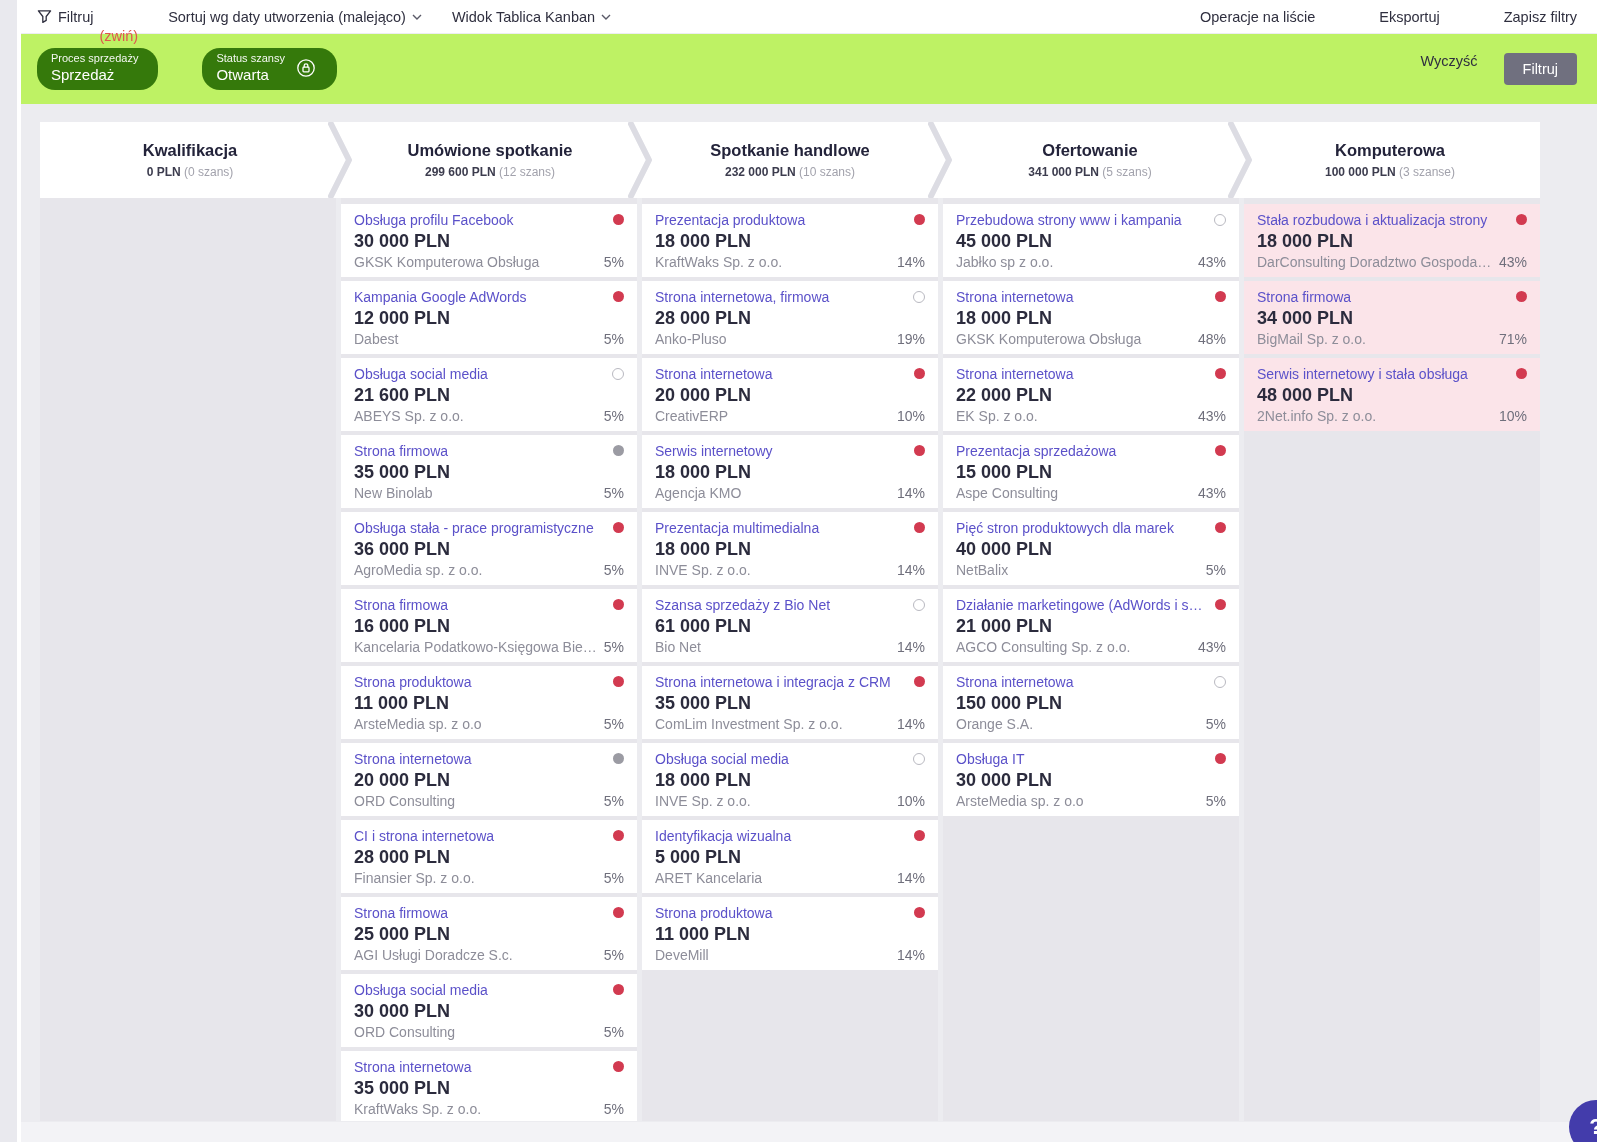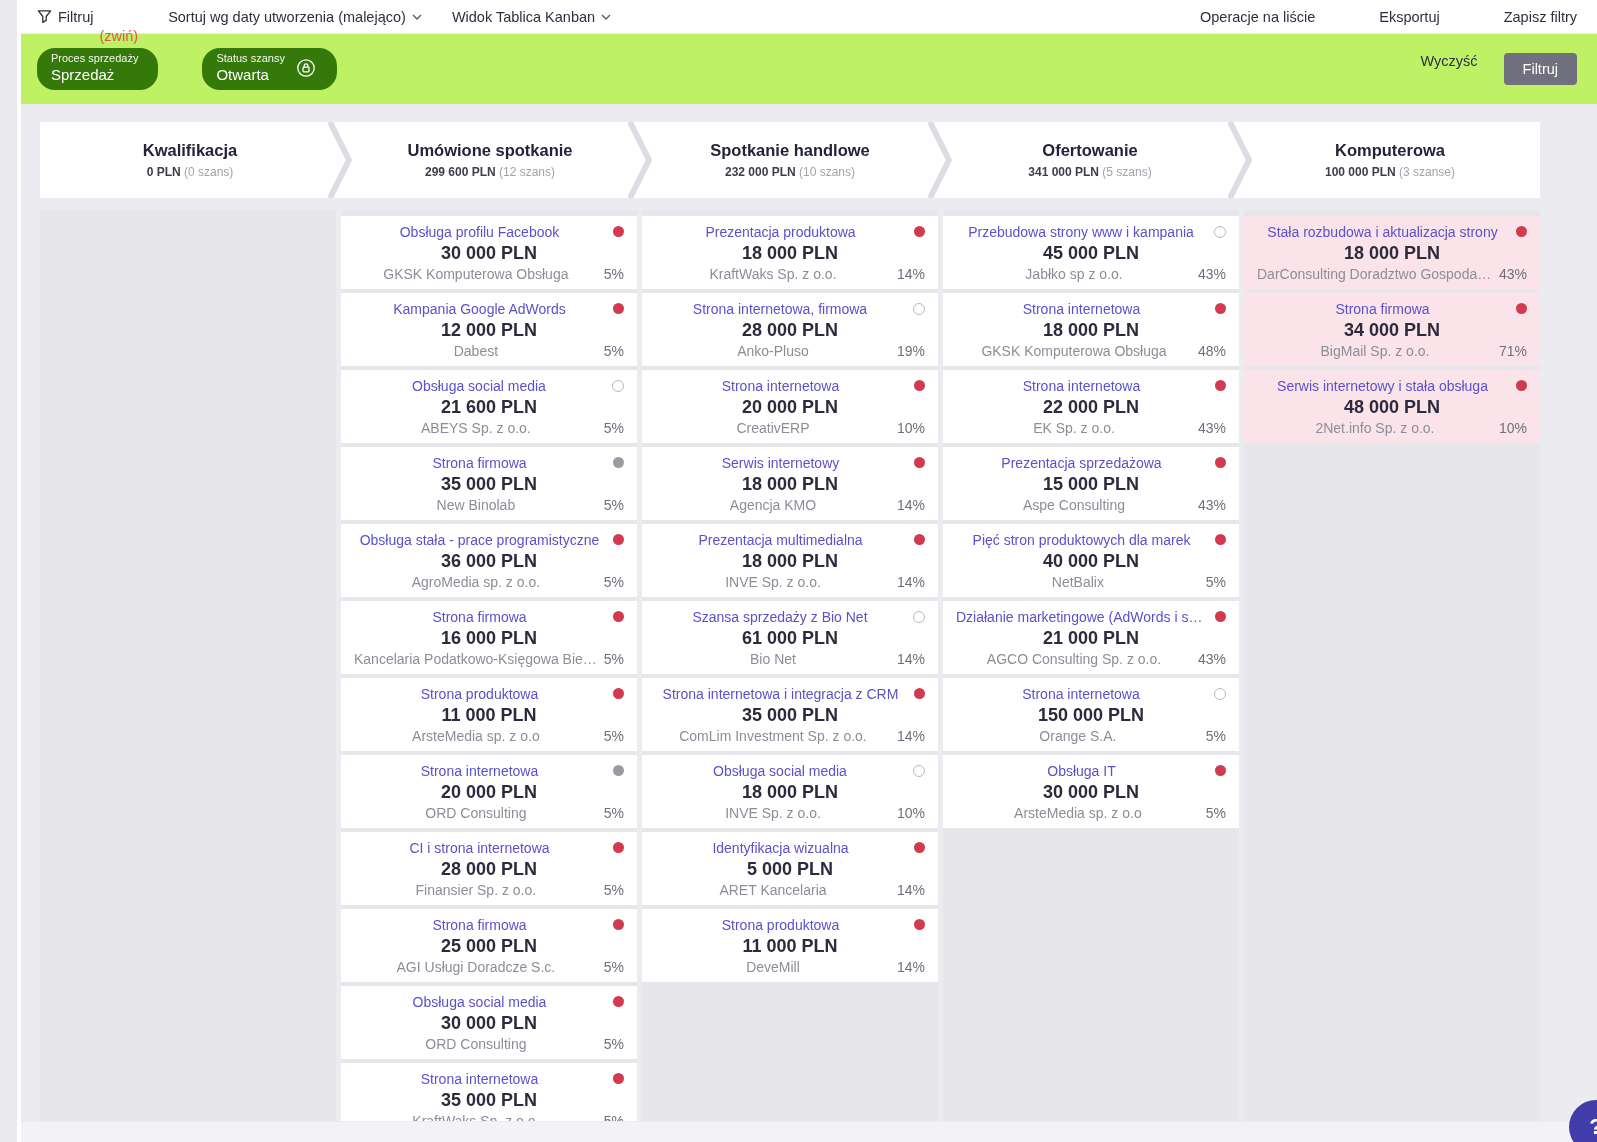--- a/index.html
+++ b/index.html
@@ -38,21 +38,21 @@
   .board{position:absolute;left:19px;top:18px;width:1500px;bottom:21px;display:flex;flex-direction:column;}
   .header-row{display:flex;background:#fff;height:76px;flex:0 0 76px;align-items:stretch;position:relative;}
   .col-header{flex:1 1 0;display:flex;flex-direction:column;align-items:center;justify-content:center;gap:5px;min-width:0;}
   .col-title{font-size:16.5px;font-weight:700;color:#23233a;}
   .col-sub{font-size:12px;}
   .col-val{color:#3c3c4e;font-weight:600;}
   .col-count{color:#a2a2ac;}
   .chev-wrap{flex:0 0 0;width:0;position:relative;}
   .chev-wrap svg{position:absolute;left:-12px;top:0;width:24px;height:76px;}
 
-  .body-row{flex:1 1 auto;display:flex;gap:5px;margin-top:12px;min-height:0;text-align:center;}
+  .body-row{flex:1 1 auto;display:flex;gap:5px;margin-top:0;min-height:0;}
   .col-body{flex:1 1 0;background:#e7e6eb;display:flex;flex-direction:column;gap:4px;padding-top:6px;min-width:0;overflow:hidden;}
 
   .card{background:#fff;padding:7px 13px 6px 13px;cursor:pointer;flex:0 0 auto;}
   .card.pink{background:#fbe4e9;}
   .card-row1{display:flex;align-items:flex-start;gap:8px;}
   .card-title{flex:1 1 auto;font-size:14px;line-height:18px;color:#5b51c9;white-space:nowrap;overflow:hidden;text-overflow:ellipsis;text-decoration:none;}
   .dot{width:11px;height:11px;border-radius:50%;flex:0 0 auto;margin-top:3px;}
   .dot.red{background:#d23a50;}
   .dot.gray{background:#9b9ba3;}
   .dot.open{background:transparent;border:1.5px solid #b9b9c1;width:10px;height:10px;}

